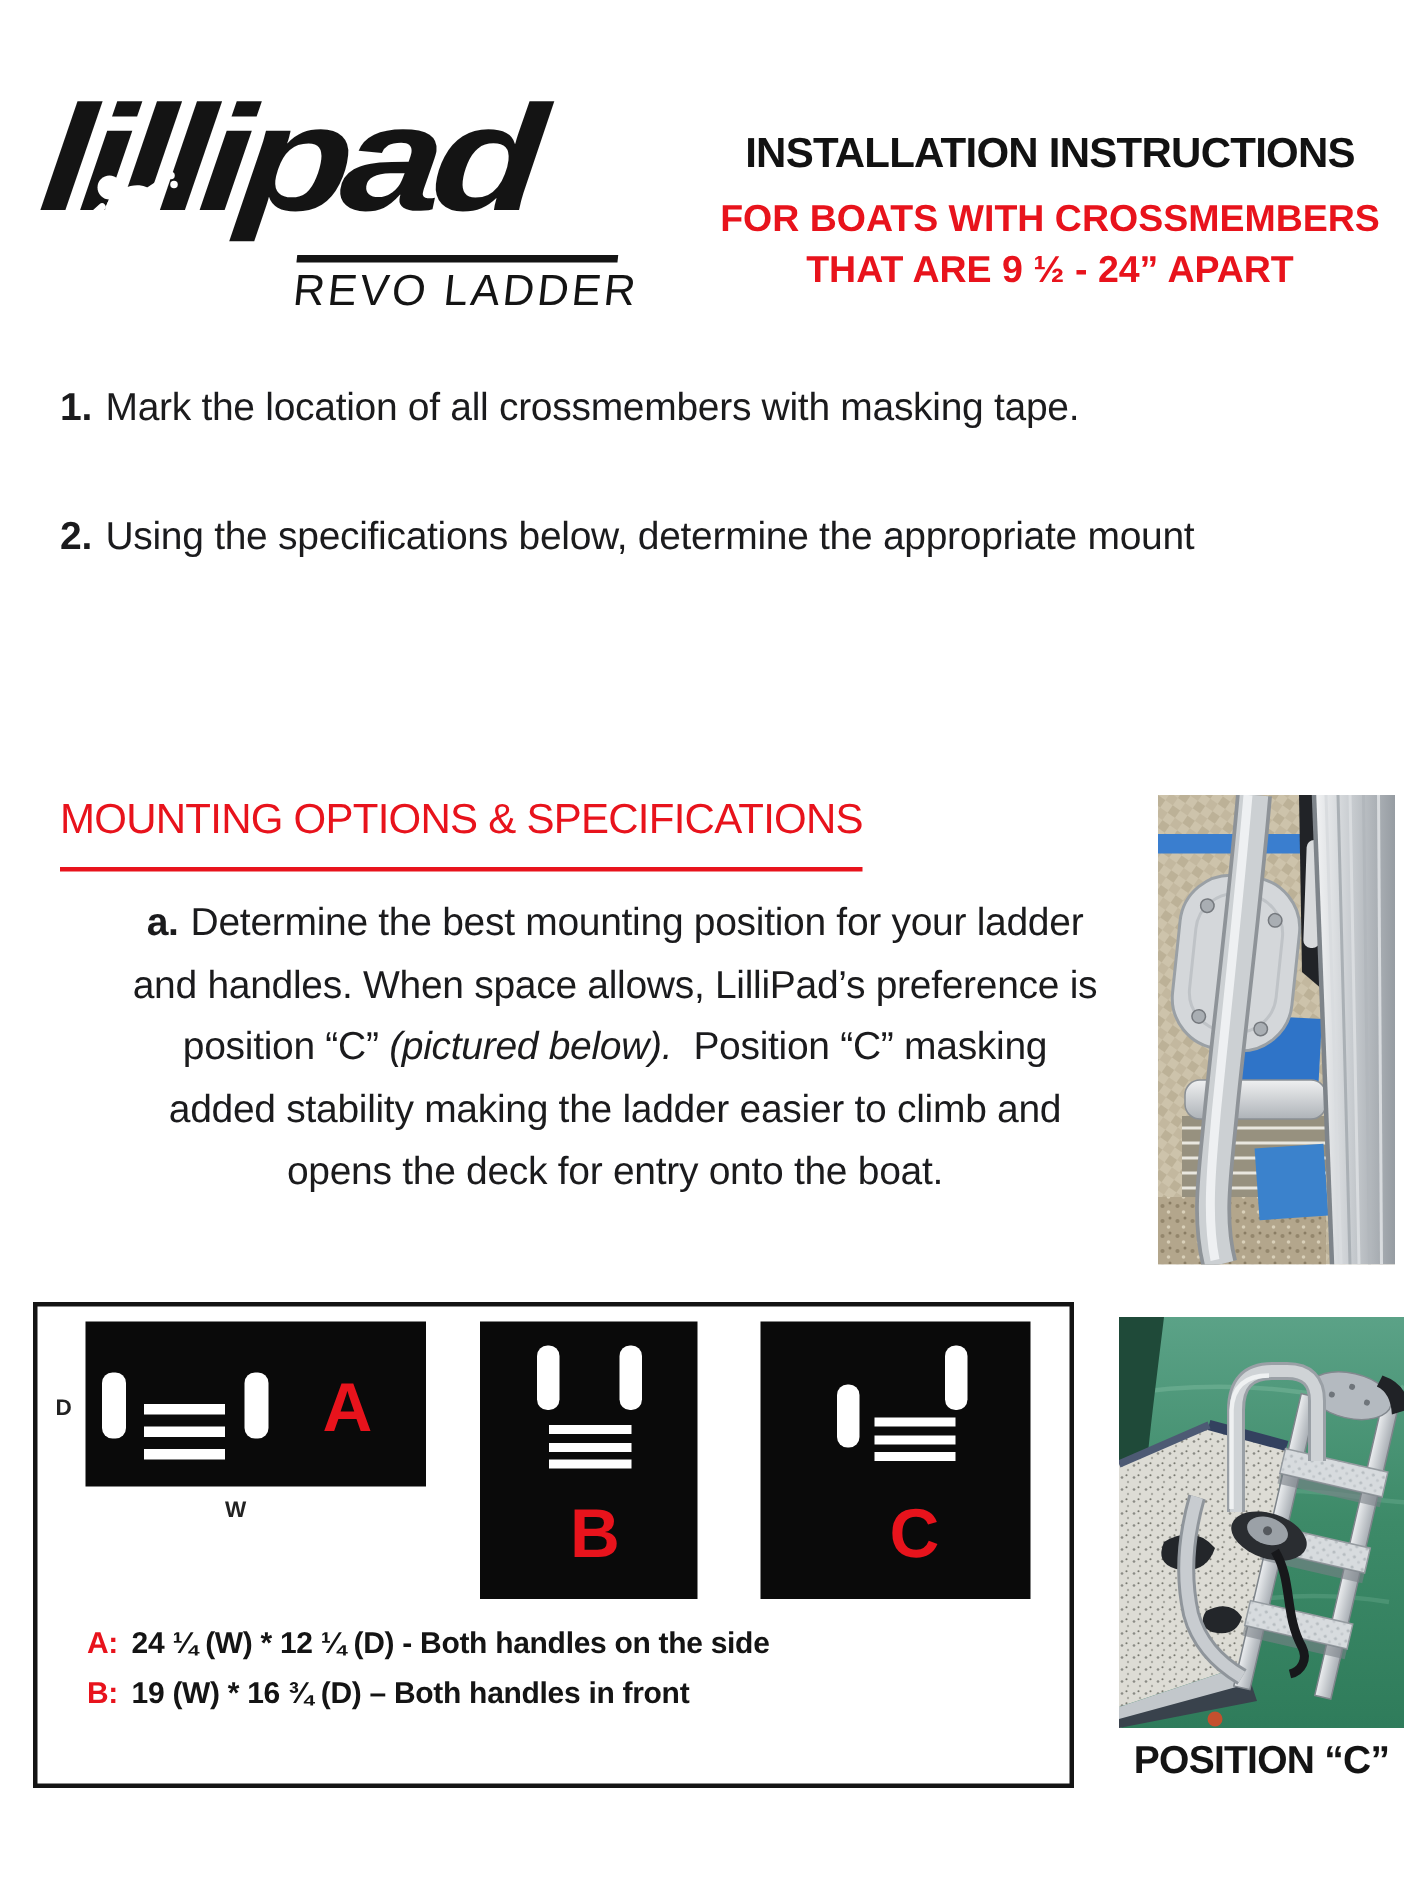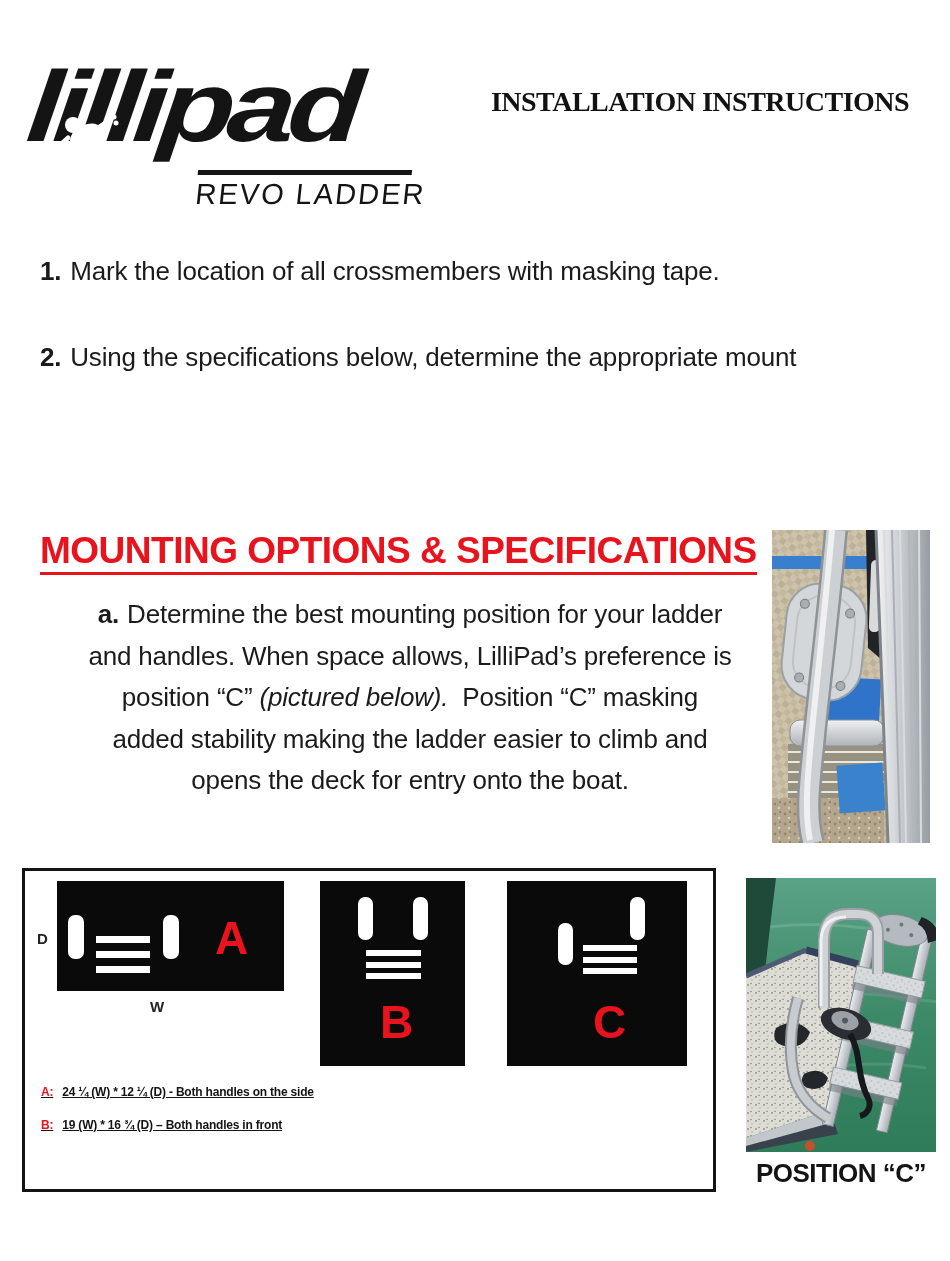--- a/index.html
+++ b/index.html
@@ -16,52 +16,52 @@
     white-space:nowrap;
   }
   .logo-product{
     left:196px;top:170px;width:214px;text-align:center;font-size:29px;letter-spacing:2px;
     color:#141414;border-top:5px solid #141414;padding-top:3px;transform:skewX(-6deg);
     font-weight:400;white-space:nowrap;
   }
   .frog{left:40px;top:110px;z-index:3;}
 
   
-  .title-block{left:470px;top:86px;width:460px;text-align:center;font-family:Liberation Serif, serif;}
+  .title-block{left:470px;top:86px;width:460px;text-align:center;}
   .doc-title{font-size:28px;font-weight:bold;color:#121212;letter-spacing:-0.5px;}
   .doc-sub{font-size:25px;font-weight:bold;color:#e8131c;line-height:34px;margin-top:11px;}
 
   
   .step{left:40px;font-size:26px;letter-spacing:-0.2px;}
   .step-1{top:256px;}
   .step-2{top:336px;line-height:43px;}
   .step-no{font-weight:bold;margin-right:9px;}
   .step .wrap-line{margin-left:30px;}
 
   
   .mount-heading{
-    left:40px;top:530px;font-size:37px;font-weight:bold;color:#e8131c;
-    letter-spacing:-0.5px;border-bottom:3px solid #e8131c;padding-bottom:0;white-space:nowrap;
+    left:40px;top:530px;font-size:28px;font-weight:normal;color:#e8131c;
+    letter-spacing:-0.5px;border-bottom:3px solid #e8131c;padding-bottom:16px;white-space:nowrap;
   }
   .para{left:40px;top:594px;font-size:26px;line-height:41.5px;letter-spacing:-0.2px;width:740px;}
   .para .lbl{font-weight:bold;margin-right:8px;}
   .para .ital{font-style:italic;}
   .para div{white-space:pre-wrap;text-align:center;}
 
   
   .diagram-box{left:22px;top:868px;width:688px;height:318px;border:3px solid #141414;background:#fff;}
   .panel{position:absolute;background:#0a0a0a;}
   .panel-a{left:32px;top:10px;width:227px;height:110px;}
   .panel-b{left:295px;top:10px;width:145px;height:185px;}
   .panel-c{left:482px;top:10px;width:180px;height:185px;}
   .handle{position:absolute;background:#fff;border-radius:7px;}
   .rung{position:absolute;background:#fff;}
   .panel-letter{position:absolute;font-size:46px;font-weight:bold;color:#e8131c;line-height:1;}
   .dim-label{position:absolute;font-size:15px;font-weight:600;color:#222;}
-  .spec{position:absolute;left:16px;font-size:12px;font-weight:bold;letter-spacing:-0.2px;white-space:nowrap;color:#141414;text-decoration:underline;}
+  .spec{position:absolute;left:33px;font-size:20px;font-weight:bold;letter-spacing:-0.2px;white-space:nowrap;color:#141414;}
   .spec-key{color:#e8131c;margin-right:9px;}
 
   
   .photo1{left:772px;top:530px;}
   .photo2{left:746px;top:878px;}
   .caption{left:733px;top:1158px;width:216px;text-align:center;font-size:26px;font-weight:bold;color:#141414;letter-spacing:-0.5px;}
 </style>
 </head>
 <body>
 
@@ -85,20 +85,24 @@
     <path d="M58 18 L70 10" stroke-width="5" fill="none"></path>
     <circle cx="74" cy="7" r="2.5" stroke="none"></circle>
       <circle cx="76" cy="13" r="2.5" stroke="none"></circle>
       <circle cx="71" cy="3" r="2.5" stroke="none"></circle>
   </g>
 </svg>
 <div class="abs logo-product">REVO LADDER</div>
 
 <div class="abs title-block">
   <div class="doc-title">INSTALLATION INSTRUCTIONS</div>
+  <div class="doc-sub">
+    <div>FOR BOATS WITH CROSSMEMBERS</div>
+    <div>THAT ARE 9 ½ - 24” APART</div>
+  </div>
 </div>
 
 <div class="abs step step-1">
   <span class="step-no">1.</span><span>Mark the location of all crossmembers with masking tape.</span>
 </div>
 <div class="abs step step-2">
   <div><span class="step-no">2.</span><span>Using the specifications below, determine the appropriate mount</span></div>
 </div>
 
 <div class="abs mount-heading">MOUNTING OPTIONS &amp; SPECIFICATIONS</div>

